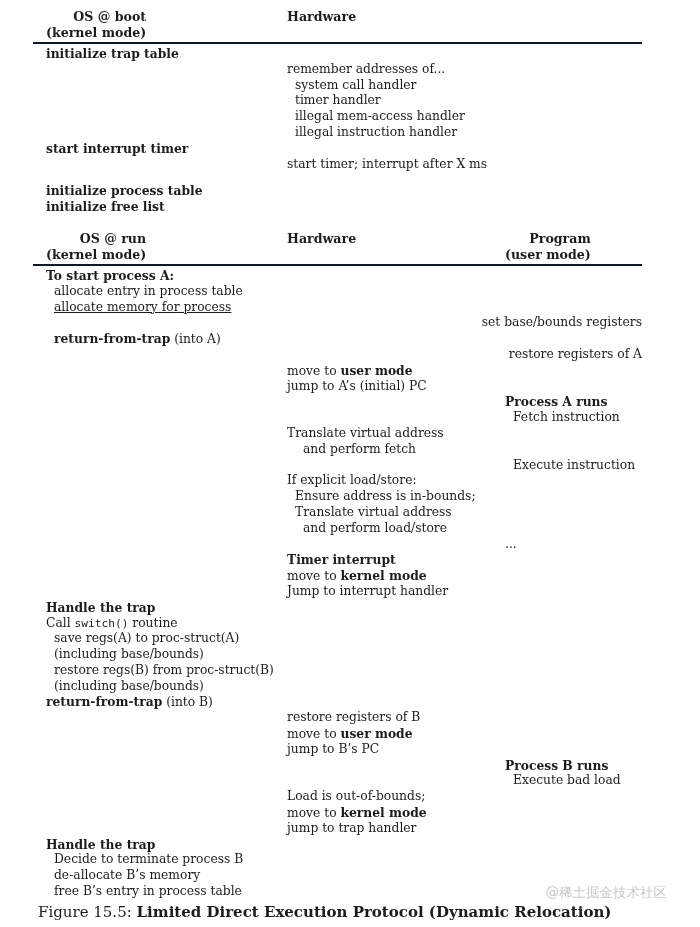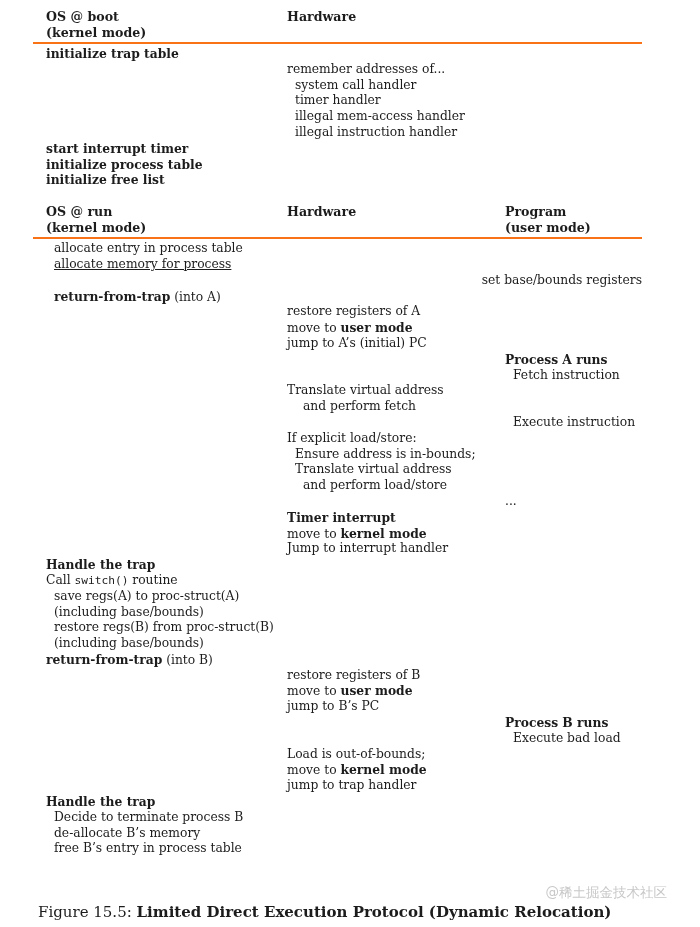--- a/index.html
+++ b/index.html
@@ -15,21 +15,22 @@
   .content {
     position: absolute;
     left: 33px;
     top: 6px;
     width: 609px;
   }
   .section + .section { margin-top: 13px; }
   .thead {
     position: relative;
     height: 36px;
-    border-bottom: 2px solid #f97316;
+    border-bottom: 2px solid #0f172a;
+    text-align: right;
   }
   .hcol {
     position: absolute;
     top: 3px;
     font-weight: bold;
     font-size: 12.6px;
     line-height: 16px;
     white-space: nowrap;
   }
   .tbody { padding-top: 2px; }
@@ -77,44 +78,46 @@
           </div>
         </div>
         <div class="tbody">
           <div class="prow" style="padding-left: 13px;"><span class="b">initialize trap table</span></div>
           <div class="prow" style="padding-left: 254px;"><span>remember addresses of...</span></div>
           <div class="prow" style="padding-left: 262px;"><span>system call handler</span></div>
           <div class="prow" style="padding-left: 262px;"><span>timer handler</span></div>
           <div class="prow" style="padding-left: 262px;"><span>illegal mem-access handler</span></div>
           <div class="prow" style="padding-left: 262px;"><span>illegal instruction handler</span></div>
           <div class="prow" style="padding-left: 13px;"><span class="b">start interrupt timer</span></div>
-          <div class="prow" style="padding-left: 13px;"><span class="b">initialize process table</span></div>
+          <div class="prow" style="padding-left: 254px;"><span>start timer; interrupt after X ms</span></div>
+          <div class="prow" style="padding-left: 13px; margin-top: 11px;"><span class="b">initialize process table</span></div>
           <div class="prow" style="padding-left: 13px;"><span class="b">initialize free list</span></div>
         </div>
       </div>
       <div class="section">
         <div class="thead">
           <div class="hcol" style="left: 13px;">
             <div>OS @ run</div>
             <div>(kernel mode)</div>
           </div>
           <div class="hcol" style="left: 254px;">
             <div>Hardware</div>
           </div>
           <div class="hcol" style="left: 472px;">
             <div>Program</div>
             <div>(user mode)</div>
           </div>
         </div>
         <div class="tbody">
+          <div class="prow" style="padding-left: 13px;"><span class="b">To start process A:</span></div>
           <div class="prow" style="padding-left: 21px;"><span>allocate entry in process table</span></div>
           <div class="prow" style="padding-left: 21px; text-decoration: underline;"><span>allocate memory for process</span></div>
           <div class="prow" style="padding-left: 21px; text-align: right;"><span>set base/bounds registers</span></div>
           <div class="prow" style="padding-left: 21px;"><span class="b">return-from-trap</span><span> (into A)</span></div>
-          <div class="prow" style="padding-left: 254px;"><span>restore registers of A</span></div>
+          <div class="prow" style="padding-left: 254px; text-align: right;"><span>restore registers of A</span></div>
           <div class="prow" style="padding-left: 254px;"><span>move to </span><span class="b">user mode</span></div>
           <div class="prow" style="padding-left: 254px;"><span>jump to A’s (initial) PC</span></div>
           <div class="prow" style="padding-left: 472px;"><span class="b">Process A runs</span></div>
           <div class="prow" style="padding-left: 480px;"><span>Fetch instruction</span></div>
           <div class="prow" style="padding-left: 254px;"><span>Translate virtual address</span></div>
           <div class="prow" style="padding-left: 270px;"><span>and perform fetch</span></div>
           <div class="prow" style="padding-left: 480px;"><span>Execute instruction</span></div>
           <div class="prow" style="padding-left: 254px;"><span>If explicit load/store:</span></div>
           <div class="prow" style="padding-left: 262px;"><span>Ensure address is in-bounds;</span></div>
           <div class="prow" style="padding-left: 262px;"><span>Translate virtual address</span></div>

